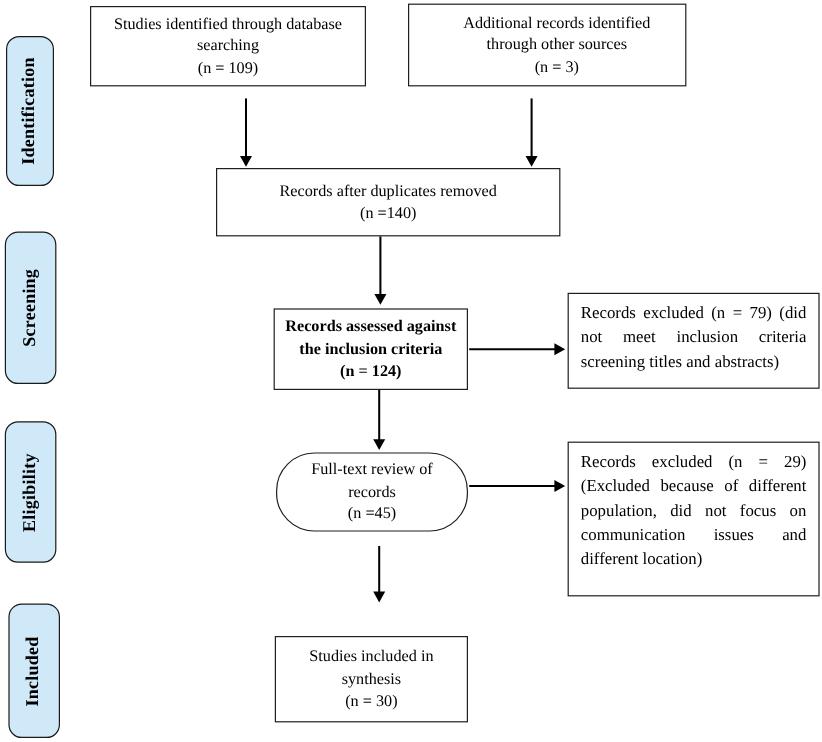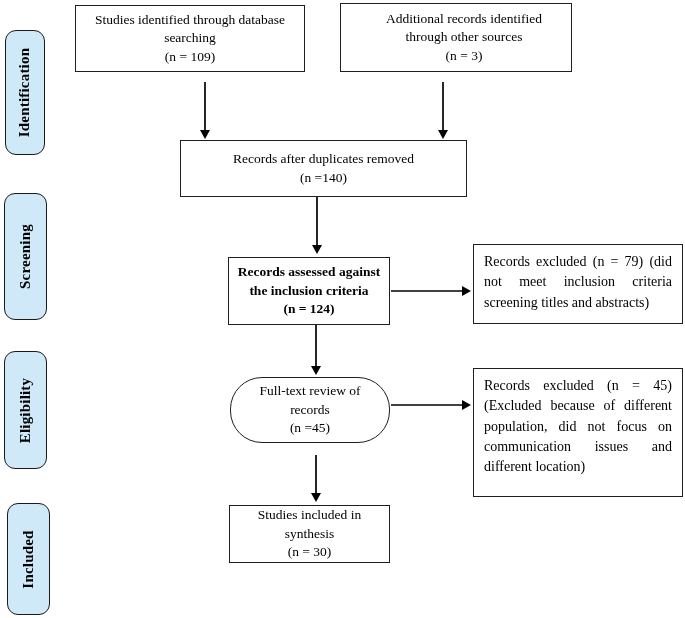--- a/index.html
+++ b/index.html
@@ -103,24 +103,24 @@
   <div class="fbox side" style="left:473px; top:232px; width:210px; height:80px;margin-top:12px;">
     <div>Records excluded (n = 79) (did not meet inclusion criteria screening titles and abstracts)</div>
   </div>
 
   <div class="fbox center" style="left:230px; top:377px; width:160px; height:66px;border-radius:32px;">
     <div>Full-text review of records</div>
     <div>(n =45)</div>
   </div>
 
   <div class="fbox side" style="left:473px; top:368px; width:210px; height:129px;">
-    <div>Records excluded (n = 45) (Excluded because of different population, did not focus on communication issues and different location)</div>
+    <div>Records excluded (n = 29) (Excluded because of different population, did not focus on communication issues and different location)</div>
   </div>
 
-  <div class="fbox center" style="left:229px; top:505px; width:161px; height:58px;">
+  <div class="fbox center" style="left:229px; top:530px; width:161px; height:72px;">
     <div>Studies included in synthesis</div>
     <div>(n = 30)</div>
   </div>
 
   <svg id="arrows" width="685" height="618" viewBox="0 0 685 618" aria-hidden="true">
 
     <g>
       <line x1="205" y1="82" x2="205" y2="131"></line>
       <polygon points="200,130 210,130 205,139"></polygon>
     </g>

